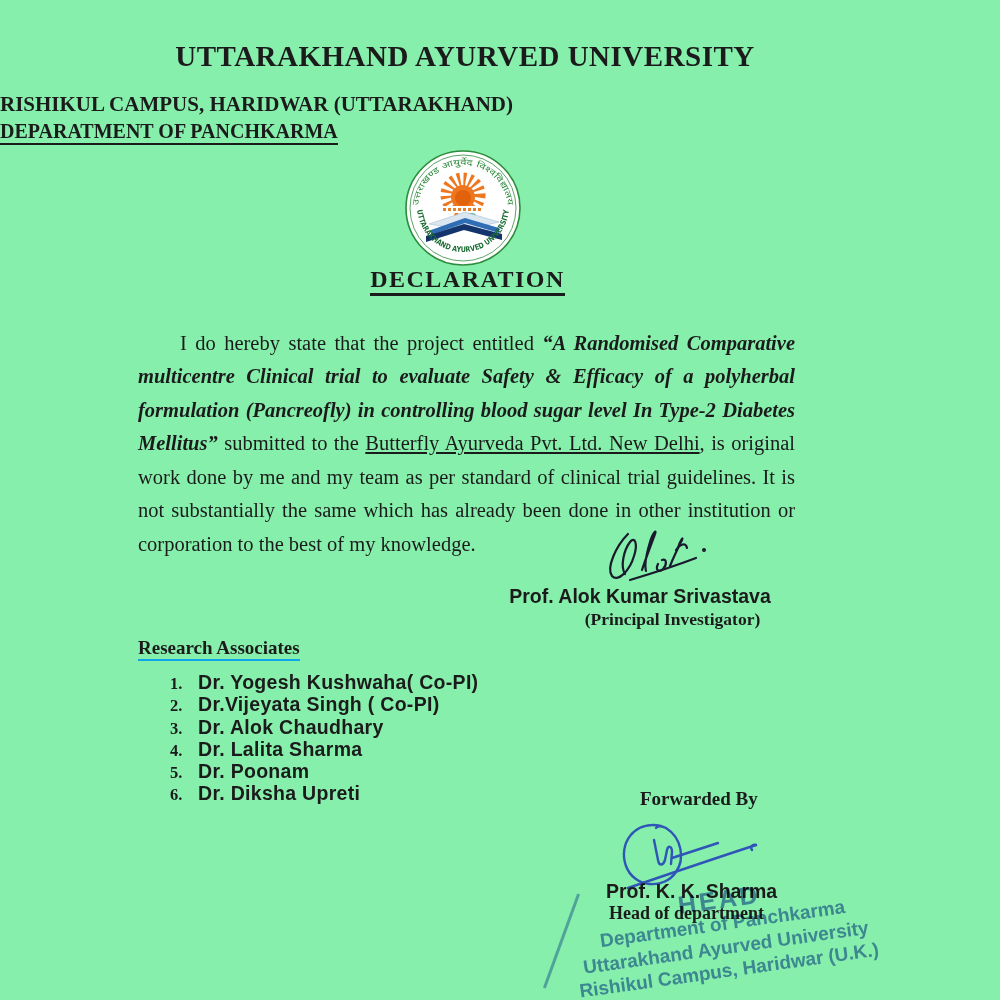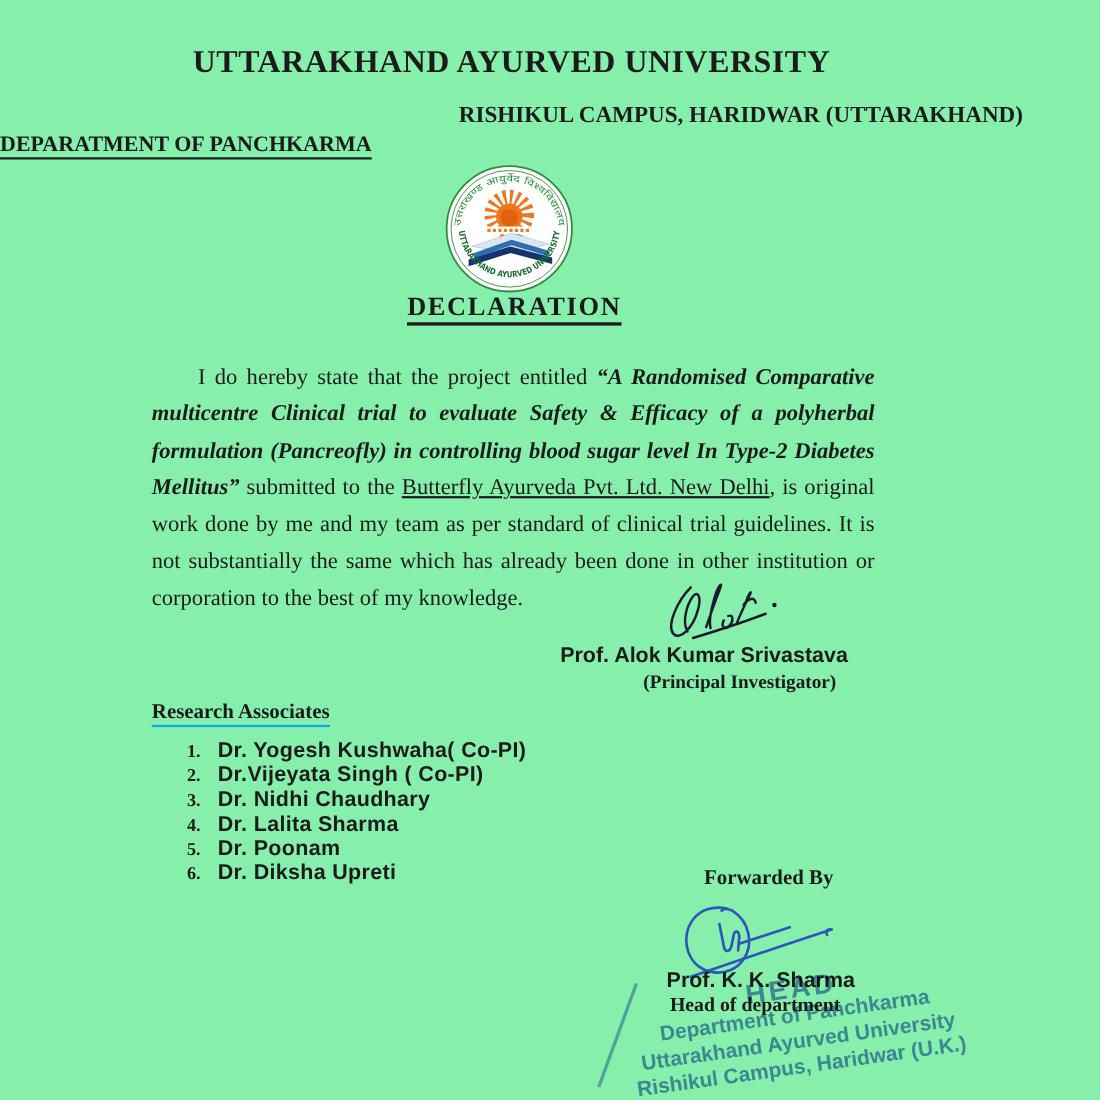--- a/index.html
+++ b/index.html
@@ -4,21 +4,21 @@
 <style>
   html,body{margin:0;padding:0;background:#ffffff;}
   .page{
     position:relative;width:1000px;height:1000px;background:#86efac;
     font-family:"Liberation Serif", serif;color:#1b1b1b;overflow:hidden;
   }
   .abs{position:absolute;}
   
   .hdr-title{left:0;top:40px;width:930px;text-align:center;
     font-size:29px;font-weight:bold;letter-spacing:.5px;}
-  .hdr-campus{left:0;top:92px;width:930px;text-align:right;
+  .hdr-campus{left:0;top:92px;width:930px;text-align:left;
     font-size:21px;font-weight:bold;}
   .hdr-dept{left:0;top:120px;width:930px;text-align:left;}
   .hdr-dept span{font-size:20px;font-weight:bold;border-bottom:2.5px solid #1b1b1b;padding-bottom:1px;}
   
   .logo{left:403px;top:148px;width:120px;height:120px;}
   
   .decl{left:0;top:266px;width:935px;text-align:center;}
   .decl span{font-size:24px;font-weight:bold;letter-spacing:1.5px;
     border-bottom:3px solid #1b1b1b;padding-bottom:1px;}
   
@@ -125,21 +125,21 @@
     <div class="ra-item">
       <span class="ra-num">1.</span>
       <span class="ra-name">Dr. Yogesh Kushwaha( Co-PI)</span>
     </div>
     <div class="ra-item">
       <span class="ra-num">2.</span>
       <span class="ra-name">Dr.Vijeyata Singh ( Co-PI)</span>
     </div>
     <div class="ra-item">
       <span class="ra-num">3.</span>
-      <span class="ra-name">Dr. Nidhi Chaudhary</span>
+      <span class="ra-name">Dr. Alok Chaudhary</span>
     </div>
     <div class="ra-item">
       <span class="ra-num">4.</span>
       <span class="ra-name">Dr. Lalita Sharma</span>
     </div>
     <div class="ra-item">
       <span class="ra-num">5.</span>
       <span class="ra-name">Dr. Poonam</span>
     </div>
     <div class="ra-item">

